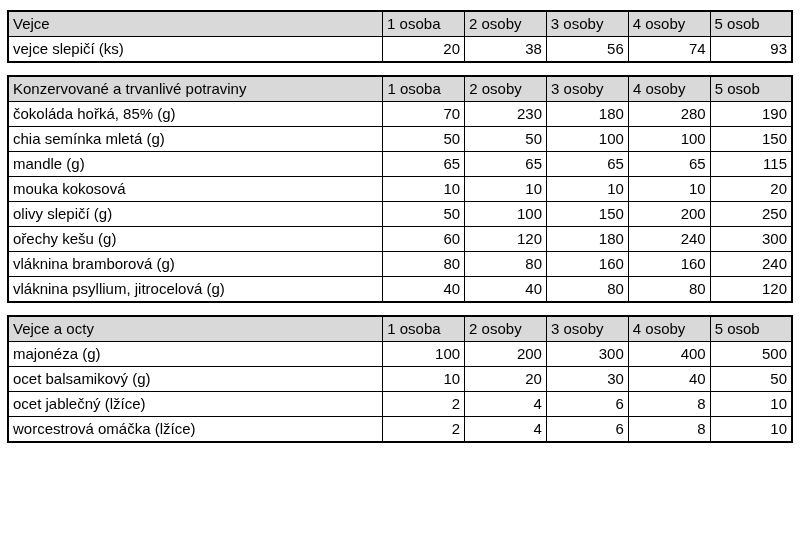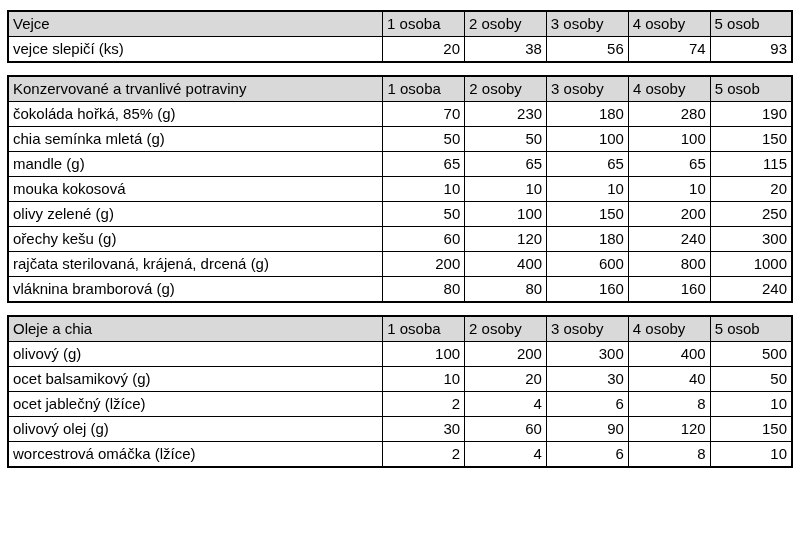--- a/index.html
+++ b/index.html
@@ -129,75 +129,75 @@
           </tr>
           <tr>
             <td class="label">mouka kokosová</td>
             <td class="num">10</td>
             <td class="num">10</td>
             <td class="num">10</td>
             <td class="num">10</td>
             <td class="num">20</td>
           </tr>
           <tr>
-            <td class="label">olivy zelené (g)</td>
+            <td class="label">olivy slepičí (g)</td>
             <td class="num">50</td>
             <td class="num">100</td>
             <td class="num">150</td>
             <td class="num">200</td>
             <td class="num">250</td>
           </tr>
           <tr>
             <td class="label">ořechy kešu (g)</td>
             <td class="num">60</td>
             <td class="num">120</td>
             <td class="num">180</td>
             <td class="num">240</td>
             <td class="num">300</td>
           </tr>
           <tr>
-            <td class="label">rajčata sterilovaná, krájená, drcená (g)</td>
-            <td class="num">200</td>
-            <td class="num">400</td>
-            <td class="num">600</td>
-            <td class="num">800</td>
-            <td class="num">1000</td>
-          </tr>
-          <tr>
             <td class="label">vláknina bramborová (g)</td>
             <td class="num">80</td>
             <td class="num">80</td>
             <td class="num">160</td>
             <td class="num">160</td>
             <td class="num">240</td>
+          </tr>
+          <tr>
+            <td class="label">vláknina psyllium, jitrocelová (g)</td>
+            <td class="num">40</td>
+            <td class="num">40</td>
+            <td class="num">80</td>
+            <td class="num">80</td>
+            <td class="num">120</td>
           </tr>
         </tbody>
       </table>
       <table class="qty">
         <colgroup>
           <col class="label-col">
           <col class="val-col">
           <col class="val-col">
           <col class="val-col">
           <col class="val-col">
           <col class="val-col">
         </colgroup>
         <thead>
           <tr>
-            <th class="label">Oleje a chia</th>
+            <th class="label">Vejce a octy</th>
             <th>1 osoba</th>
             <th>2 osoby</th>
             <th>3 osoby</th>
             <th>4 osoby</th>
             <th>5 osob</th>
           </tr>
         </thead>
         <tbody>
           <tr>
-            <td class="label">olivový (g)</td>
+            <td class="label">majonéza (g)</td>
             <td class="num">100</td>
             <td class="num">200</td>
             <td class="num">300</td>
             <td class="num">400</td>
             <td class="num">500</td>
           </tr>
           <tr>
             <td class="label">ocet balsamikový (g)</td>
             <td class="num">10</td>
             <td class="num">20</td>
@@ -205,28 +205,20 @@
             <td class="num">40</td>
             <td class="num">50</td>
           </tr>
           <tr>
             <td class="label">ocet jablečný (lžíce)</td>
             <td class="num">2</td>
             <td class="num">4</td>
             <td class="num">6</td>
             <td class="num">8</td>
             <td class="num">10</td>
-          </tr>
-          <tr>
-            <td class="label">olivový olej (g)</td>
-            <td class="num">30</td>
-            <td class="num">60</td>
-            <td class="num">90</td>
-            <td class="num">120</td>
-            <td class="num">150</td>
           </tr>
           <tr>
             <td class="label">worcestrová omáčka (lžíce)</td>
             <td class="num">2</td>
             <td class="num">4</td>
             <td class="num">6</td>
             <td class="num">8</td>
             <td class="num">10</td>
           </tr>
         </tbody>

